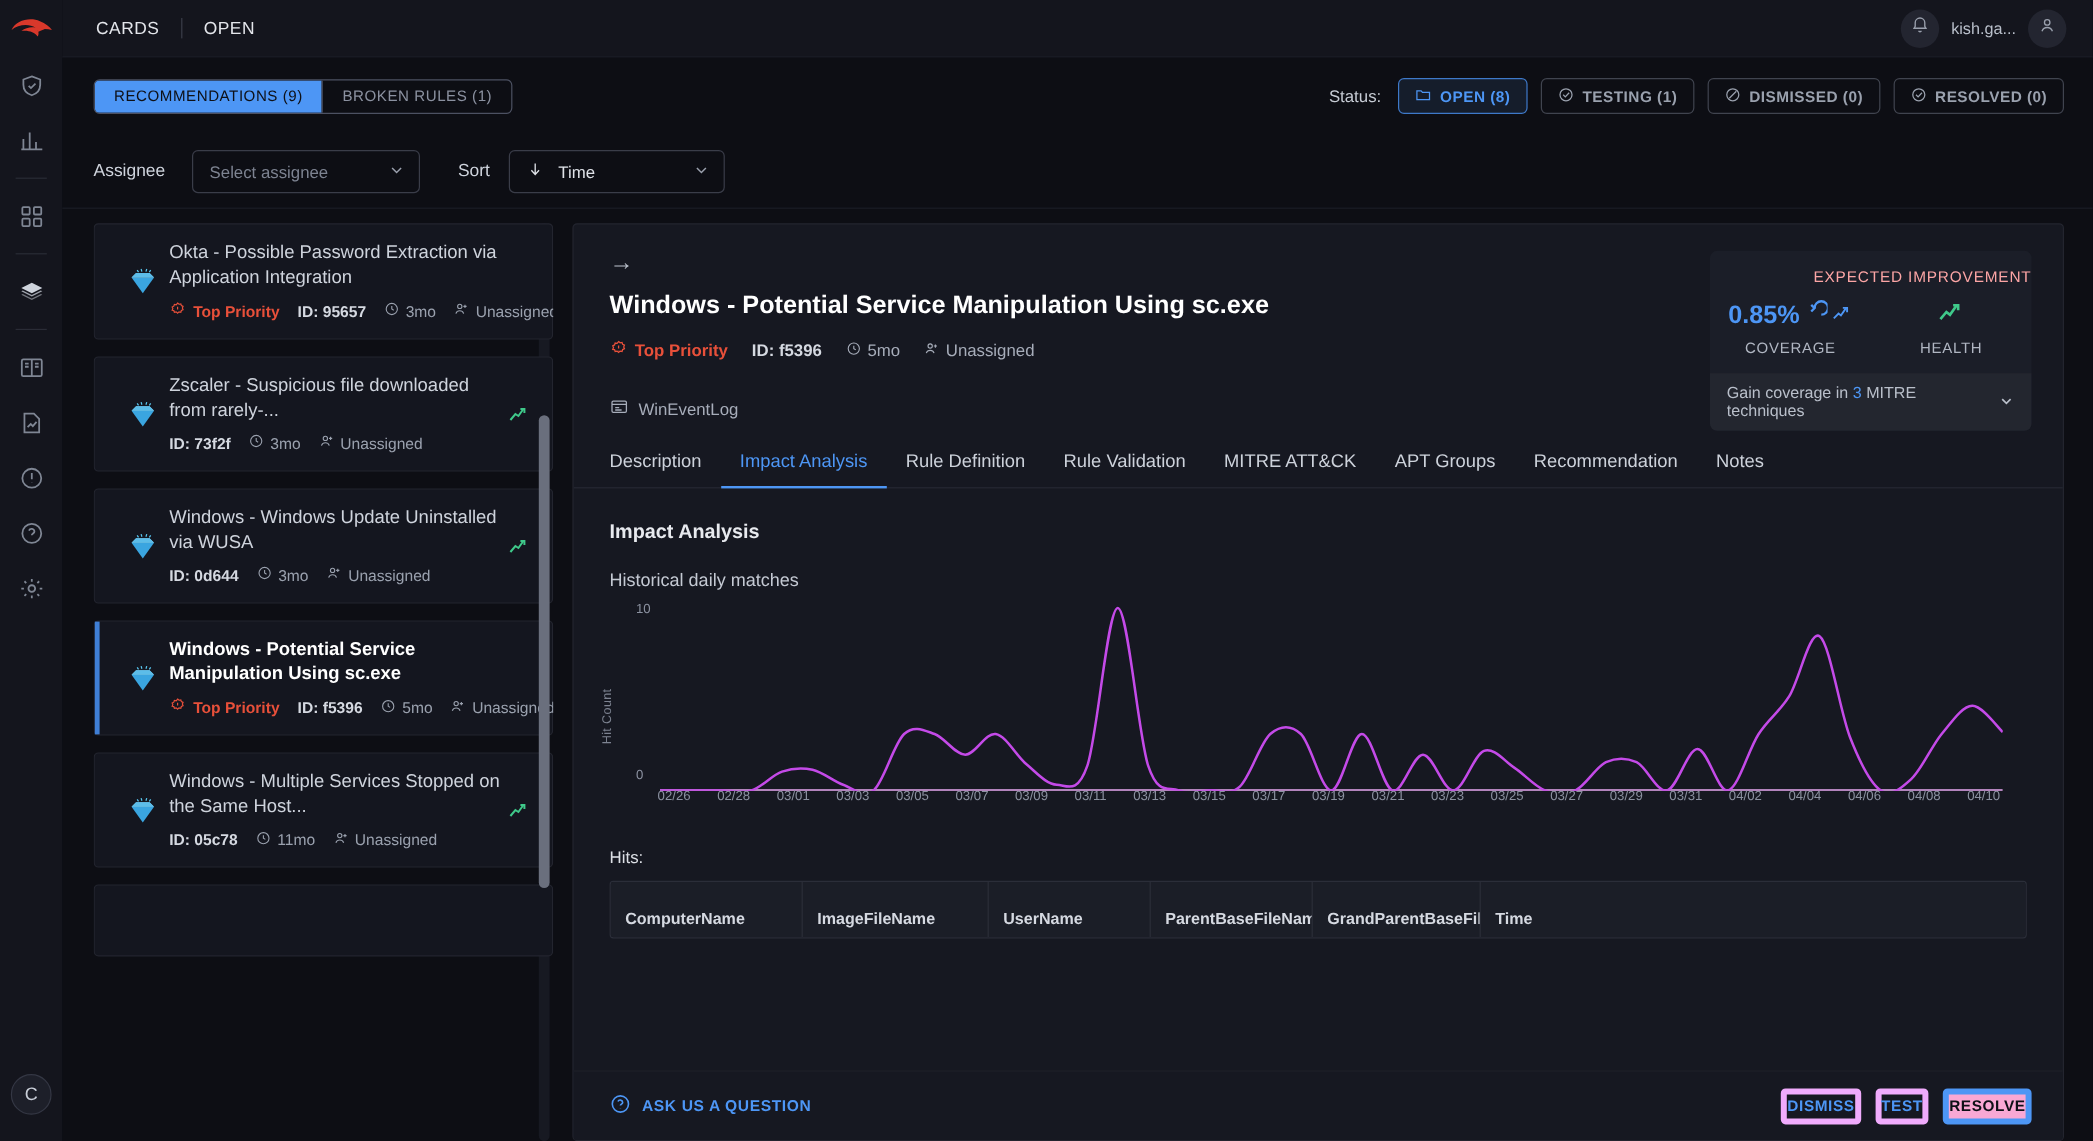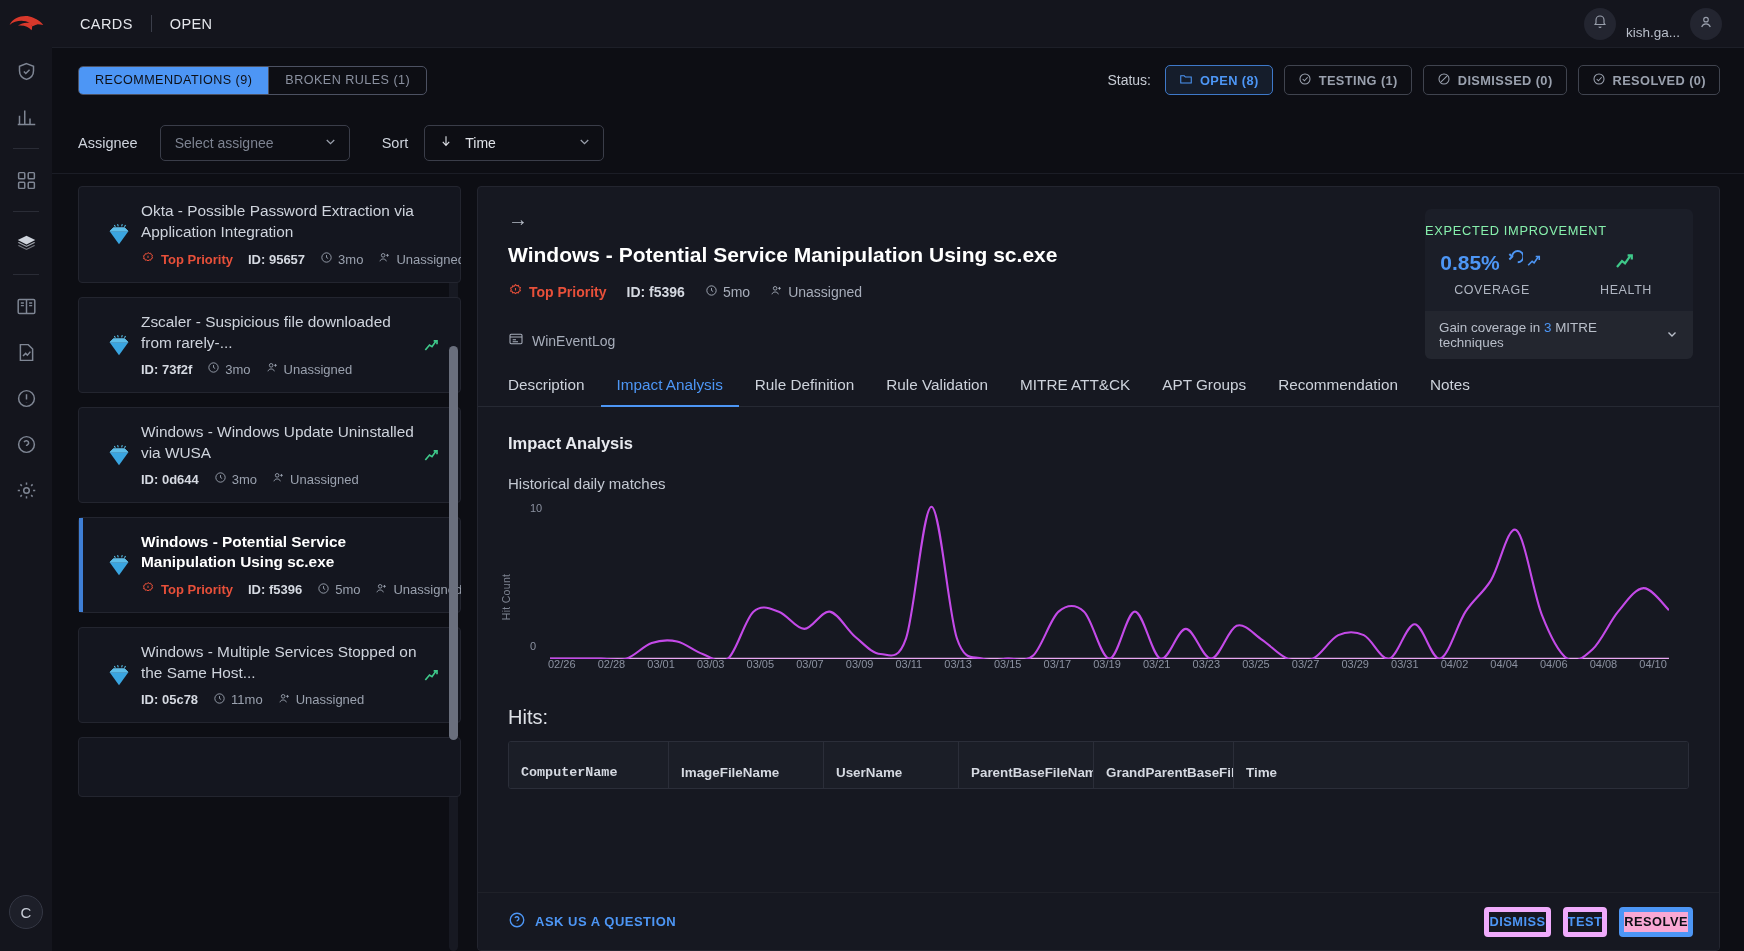--- a/index.html
+++ b/index.html
@@ -45,21 +45,21 @@
     height: 48px; flex: 0 0 48px;
     background: #14151d;
     display: flex; align-items: center;
     padding: 0 22px 0 26px;
     border-bottom: 1px solid #1d1f28;
   }
   .crumbs { display: flex; align-items: flex-end; gap: 0; font-size: 14.5px; letter-spacing: .4px; color: #e4e6eb; }
   .crumb { padding: 0 2px; }
   .crumb-div { width: 1px; height: 17px; background: #3b3e4a; margin: 0 16px; }
   .topbar-spacer { flex: 1 1 auto; }
-  .topbar-right { display: flex; align-items: flex-end; gap: 10px; }
+  .topbar-right { display: flex; align-items: center; gap: 10px; }
   .round-btn {
     width: 32px; height: 32px; border-radius: 50%;
     background: #232530; color: #9aa0ad;
     display: flex; align-items: center; justify-content: center;
   }
   .round-btn svg { width: 16px; height: 16px; }
   .user-name { font-size: 13.5px; color: #b9bfca; }
 
   
   .content { flex: 1 1 auto; display: flex; flex-direction: column; min-height: 0; background:#0d0e14; }
@@ -179,22 +179,22 @@
   .detail-title { font-size: 21px; font-weight: bold; color: #ffffff; margin-top: 14px; }
   .detail-meta { display: flex; align-items: center; gap: 20px; margin-top: 16px; font-size: 14px; color: #a7adba; }
   .detail-source { display: flex; align-items: center; gap: 8px; margin-top: 30px; font-size: 14px; color: #a7adba; }
 
   .improve {
     position: absolute; right: 26px; top: 22px;
     width: 268px; border-radius: 6px; overflow: hidden;
     background: #1b1e28;
   }
   .improve-title {
-    text-align: left; font-size: 12.8px; letter-spacing: .7px;
-    color: #86efac; padding: 14px 0 8px 0;
+    text-align: right; font-size: 12.8px; letter-spacing: .7px;
+    color: #fca5a5; padding: 14px 0 8px 0;
   }
   .improve-body { display: flex; padding: 0 0 14px 0; }
   .improve-col { flex: 1 1 50%; text-align: center; }
   .improve-val {
     display: flex; align-items: center; justify-content: center; gap: 2px;
     font-size: 21px; font-weight: bold; color: #4d96f5; height: 34px;
   }
   .improve-cap { font-size: 12.5px; letter-spacing: .6px; color: #b0b6c2; margin-top: 3px; }
   .improve-foot {
     background: #23262f; padding: 9px 14px;
@@ -235,21 +235,21 @@
   }
   .ytick { position: absolute; left: 22px; font-size: 11px; color: #8b91a0; }
   .chart-svg { position: absolute; left: 42px; right: 20px; top: 0; bottom: 26px; }
   .xaxis {
     position: absolute; left: 42px; right: 20px; bottom: 0; height: 22px;
     display: flex; justify-content: space-between;
   }
   .xtick { font-size: 11px; color: #8b91a0; transform: translateX(-2px); }
 
   
-  .hits-title { font-size: 20px; color: #dde0e6; margin-top: 26px; }
+  .hits-title { font-size: 14px; color: #dde0e6; margin-top: 26px; }
   .hits-table { margin-top: 12px; border: 1px solid #2b2e39; border-radius: 3px; overflow: hidden; }
   .hits-head { display: flex; background: #1b1e27; height: 46px; }
   .hits-th {
     font-size: 13.4px; color: #d5d9e1; font-weight: bold;
     padding: 8px 12px; display: flex; align-items: flex-end;
     border-right: 1px solid #2b2e39; overflow: hidden;
     line-height: 1.15;
   }
   .hits-th:last-child { border-right: none; }
 
@@ -825,21 +825,21 @@
                   <div class="xtick">04/04</div>
                   <div class="xtick">04/06</div>
                   <div class="xtick">04/08</div>
                   <div class="xtick">04/10</div>
                 </div>
             </div>
 
             <div class="hits-title">Hits:</div>
             <div class="hits-table">
               <div class="hits-head" id="hits-head">
-                  <div class="hits-th" style="flex: 0 0 160px; font-family: Liberation Mono, monospace;">ComputerName</div>
+                  <div class="hits-th" style="flex: 0 0 160px;">ComputerName</div>
                   <div class="hits-th" style="flex: 0 0 155px;">ImageFileName</div>
                   <div class="hits-th" style="flex: 0 0 135px;">UserName</div>
                   <div class="hits-th" style="flex: 0 0 135px;">ParentBaseFileName</div>
                   <div class="hits-th" style="flex: 0 0 140px;">GrandParentBaseFileName</div>
                   <div class="hits-th" style="flex: 1 1 auto;">Time</div>
                 </div>
             </div>
           </div>
 
           <div class="detail-foot">

